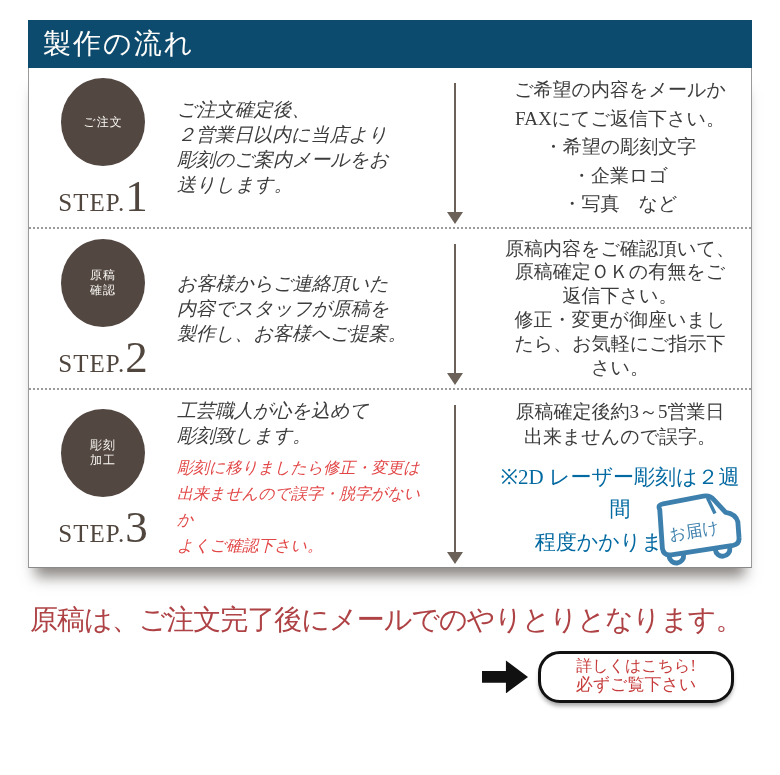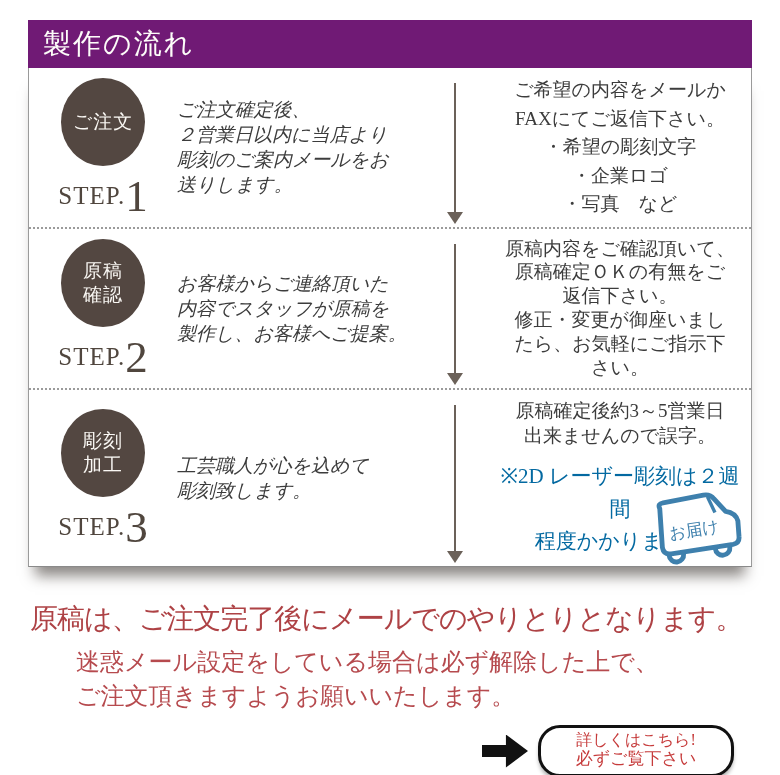--- a/index.html
+++ b/index.html
@@ -5,42 +5,42 @@
   * { box-sizing: border-box; margin: 0; padding: 0; }
   html,body { background:#fff; }
   body {
     width:780px; height:775px; overflow:hidden;
     font-family:"Liberation Serif","DejaVu Serif",serif;
   }
   .page { width:780px; height:775px; padding:20px 28px 0 28px; background:#fff; }
 
   
   .panel-header {
-    height:48px; background:#701a75; color:#fdfcf9;
+    height:48px; background:#0c4a6e; color:#fdfcf9;
     display:flex; align-items:center; padding-left:15px;
     font-size:28px; letter-spacing:2px;text-align:right;
   }
   .panel-body {
     border-left:1px solid #9a9a9a; border-right:1px solid #9a9a9a; border-bottom:1px solid #8a8a8a;
     background:#fff;
     box-shadow:0 16px 13px -7px rgba(45,38,32,.55);
   }
   .step-row { display:flex; position:relative; }
   .step-row.sep { border-top:2px dotted #9b9b9b; }
   .row1 { min-height:158px; }
   .row2 { min-height:150px; }
   .row3 { min-height:155px; }
 
   .col-left { width:148px; display:flex; flex-direction:column; align-items:center; justify-content:center; padding:8px 0; }
   .badge {
     width:84px; height:88px; border-radius:50%; background:#534741; color:#faf8f4;
     display:flex; align-items:center; justify-content:center; text-align:right;
-    font-size:19px; line-height:1.25; white-space:pre-line; letter-spacing:1px;
+    font-size:12px; line-height:1.25; white-space:pre-line; letter-spacing:1px;
   }
-  .step-label { margin-top:10px; color:#50463e; display:flex; align-items:center; }
+  .step-label { margin-top:10px; color:#50463e; display:flex; align-items:flex-end; }
   .step-prefix { font-size:25px; letter-spacing:1px; }
   .step-number { font-size:45px; line-height:.9; }
 
   .col-mid { width:256px; display:flex; flex-direction:column; justify-content:center; padding:8px 4px 8px 0;font-style:italic; }
   .col-arrow { width:44px; position:relative; flex:none; }
   .arrow-line { position:absolute; left:50%; top:15px; bottom:14px; width:2px; background:#6b6159; transform:translateX(-50%); }
   .arrow-head { position:absolute; left:50%; bottom:3px; transform:translateX(-50%); width:0; height:0;
     border-left:8px solid transparent; border-right:8px solid transparent; border-top:12px solid #6b6159; }
   .col-right { flex:1; display:flex; flex-direction:column; justify-content:center; padding:8px 8px 8px 20px; position:relative;text-align:center; }
 
@@ -142,20 +142,23 @@
           <div class="badge">彫刻
 加工</div>
           <div class="step-label">
             <span class="step-prefix">STEP.</span>
               <span class="step-number">3</span>
           </div>
         </div>
         <div class="col-mid">
           <p class="desc">工芸職人が心を込めて
 彫刻致します。</p>
+          <p class="warn">彫刻に移りましたら修正・変更は
+出来ませんので誤字・脱字がないか
+よくご確認下さい。</p>
         </div>
         <div class="col-arrow">
           <div class="arrow-line"></div>
           <div class="arrow-head"></div>
         </div>
         <div class="col-right">
           <p class="desc">原稿確定後約3～5営業日
 出来ませんので誤字。</p>
           <p class="warn-right">※2D レーザー彫刻は２週間
 程度かかります。</p>
@@ -166,22 +169,20 @@
             <path d="M63,6 L69,23" fill="none" stroke="#3e80ad" stroke-width="3.5"></path>
             <text x="20" y="44" font-size="17" fill="#3e80ad" transform="rotate(-3 50 40)">お届け</text>
           </svg>
         </div>
       </div>
 
     </div>
   </div>
 
   <p class="headline">原稿は、ご注文完了後にメールでのやりとりとなります。</p>
-  <p class="sub">迷惑メール設定をしている場合は必ず解除した上で、
-ご注文頂きますようお願いいたします。</p>
 
   <div class="cta-row">
     <div class="cta-arrow"></div>
     <div class="cta-box">
       <div class="cta-title">詳しくはこちら!</div>
       <div class="cta-sub">必ずご覧下さい</div>
     </div>
   </div>
 
 </div>

